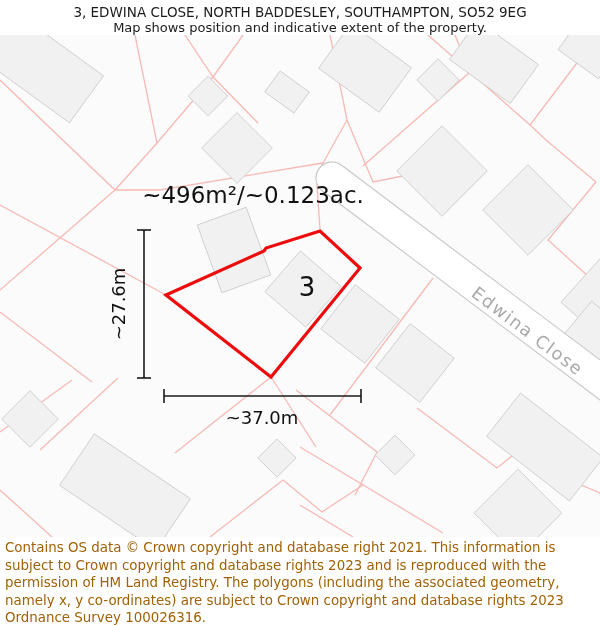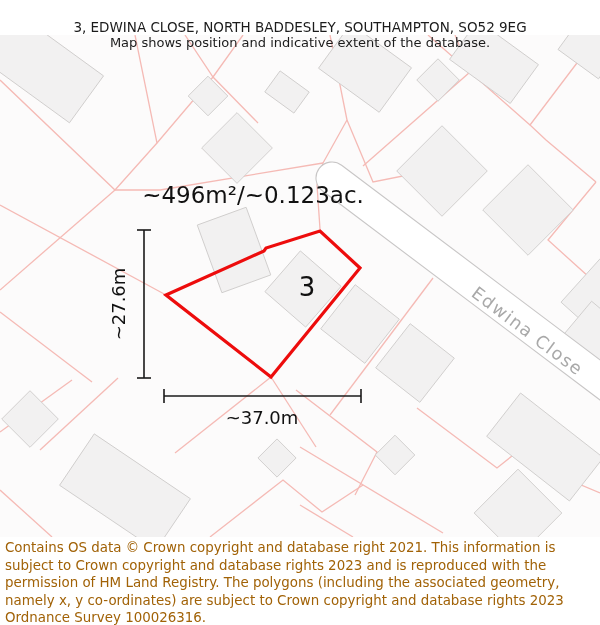--- a/index.html
+++ b/index.html
@@ -1,31 +1,31 @@
 <!DOCTYPE html>
 <html><head>
 <meta charset="utf-8">
 <style>
   html,body{margin:0;padding:0;background:#ffffff;}
   body{width:600px;height:625px;overflow:hidden;font-family:"DejaVu Sans","Liberation Sans",sans-serif;}
   .header{height:35px;text-align:center;background:#fff;position:relative;z-index:2;}
-  .title{font-size:13.5px;color:#1b1b1b;padding-top:19px;line-height:16px;}
+  .title{font-size:13.5px;color:#1b1b1b;padding-top:4px;line-height:16px;}
   .subtitle{font-size:13px;color:#1b1b1b;line-height:15px;}
   .map-wrap{width:600px;height:502px;position:relative;background:#fcfbfb;}
   svg{display:block;}
   svg text{font-family:"DejaVu Sans","Liberation Sans",sans-serif;}
   .footer{height:88px;background:#fff;position:relative;z-index:2;}
   .footer-text{font-size:13.4px;color:#a16207;line-height:17.5px;padding:2px 5px 0 5px;width:580px;}
 </style>
 </head>
 <body>
 
 <div class="header">
   <div class="title">3, EDWINA CLOSE, NORTH BADDESLEY, SOUTHAMPTON, SO52 9EG</div>
-  <div class="subtitle">Map shows position and indicative extent of the database.</div>
+  <div class="subtitle">Map shows position and indicative extent of the property.</div>
 </div>
 
 <div class="map-wrap">
   <svg id="map-svg" width="600" height="502" viewBox="0 0 600 502" xmlns="http://www.w3.org/2000/svg">
       <rect x="0" y="0" width="600" height="502" fill="#fcfbfb"></rect>
       <polyline points="0,45 115,155 160,155 323,128" fill="none" stroke="#f5bab5" stroke-width="1.3"></polyline>
       <polyline points="115,155 0,255" fill="none" stroke="#f5bab5" stroke-width="1.3"></polyline>
       <polyline points="135,0 157,108 115,155" fill="none" stroke="#f5bab5" stroke-width="1.3"></polyline>
       <polyline points="157,108 213,42 243,0" fill="none" stroke="#f5bab5" stroke-width="1.3"></polyline>
       <polyline points="185,0 213,42 258,88" fill="none" stroke="#f5bab5" stroke-width="1.3"></polyline>

